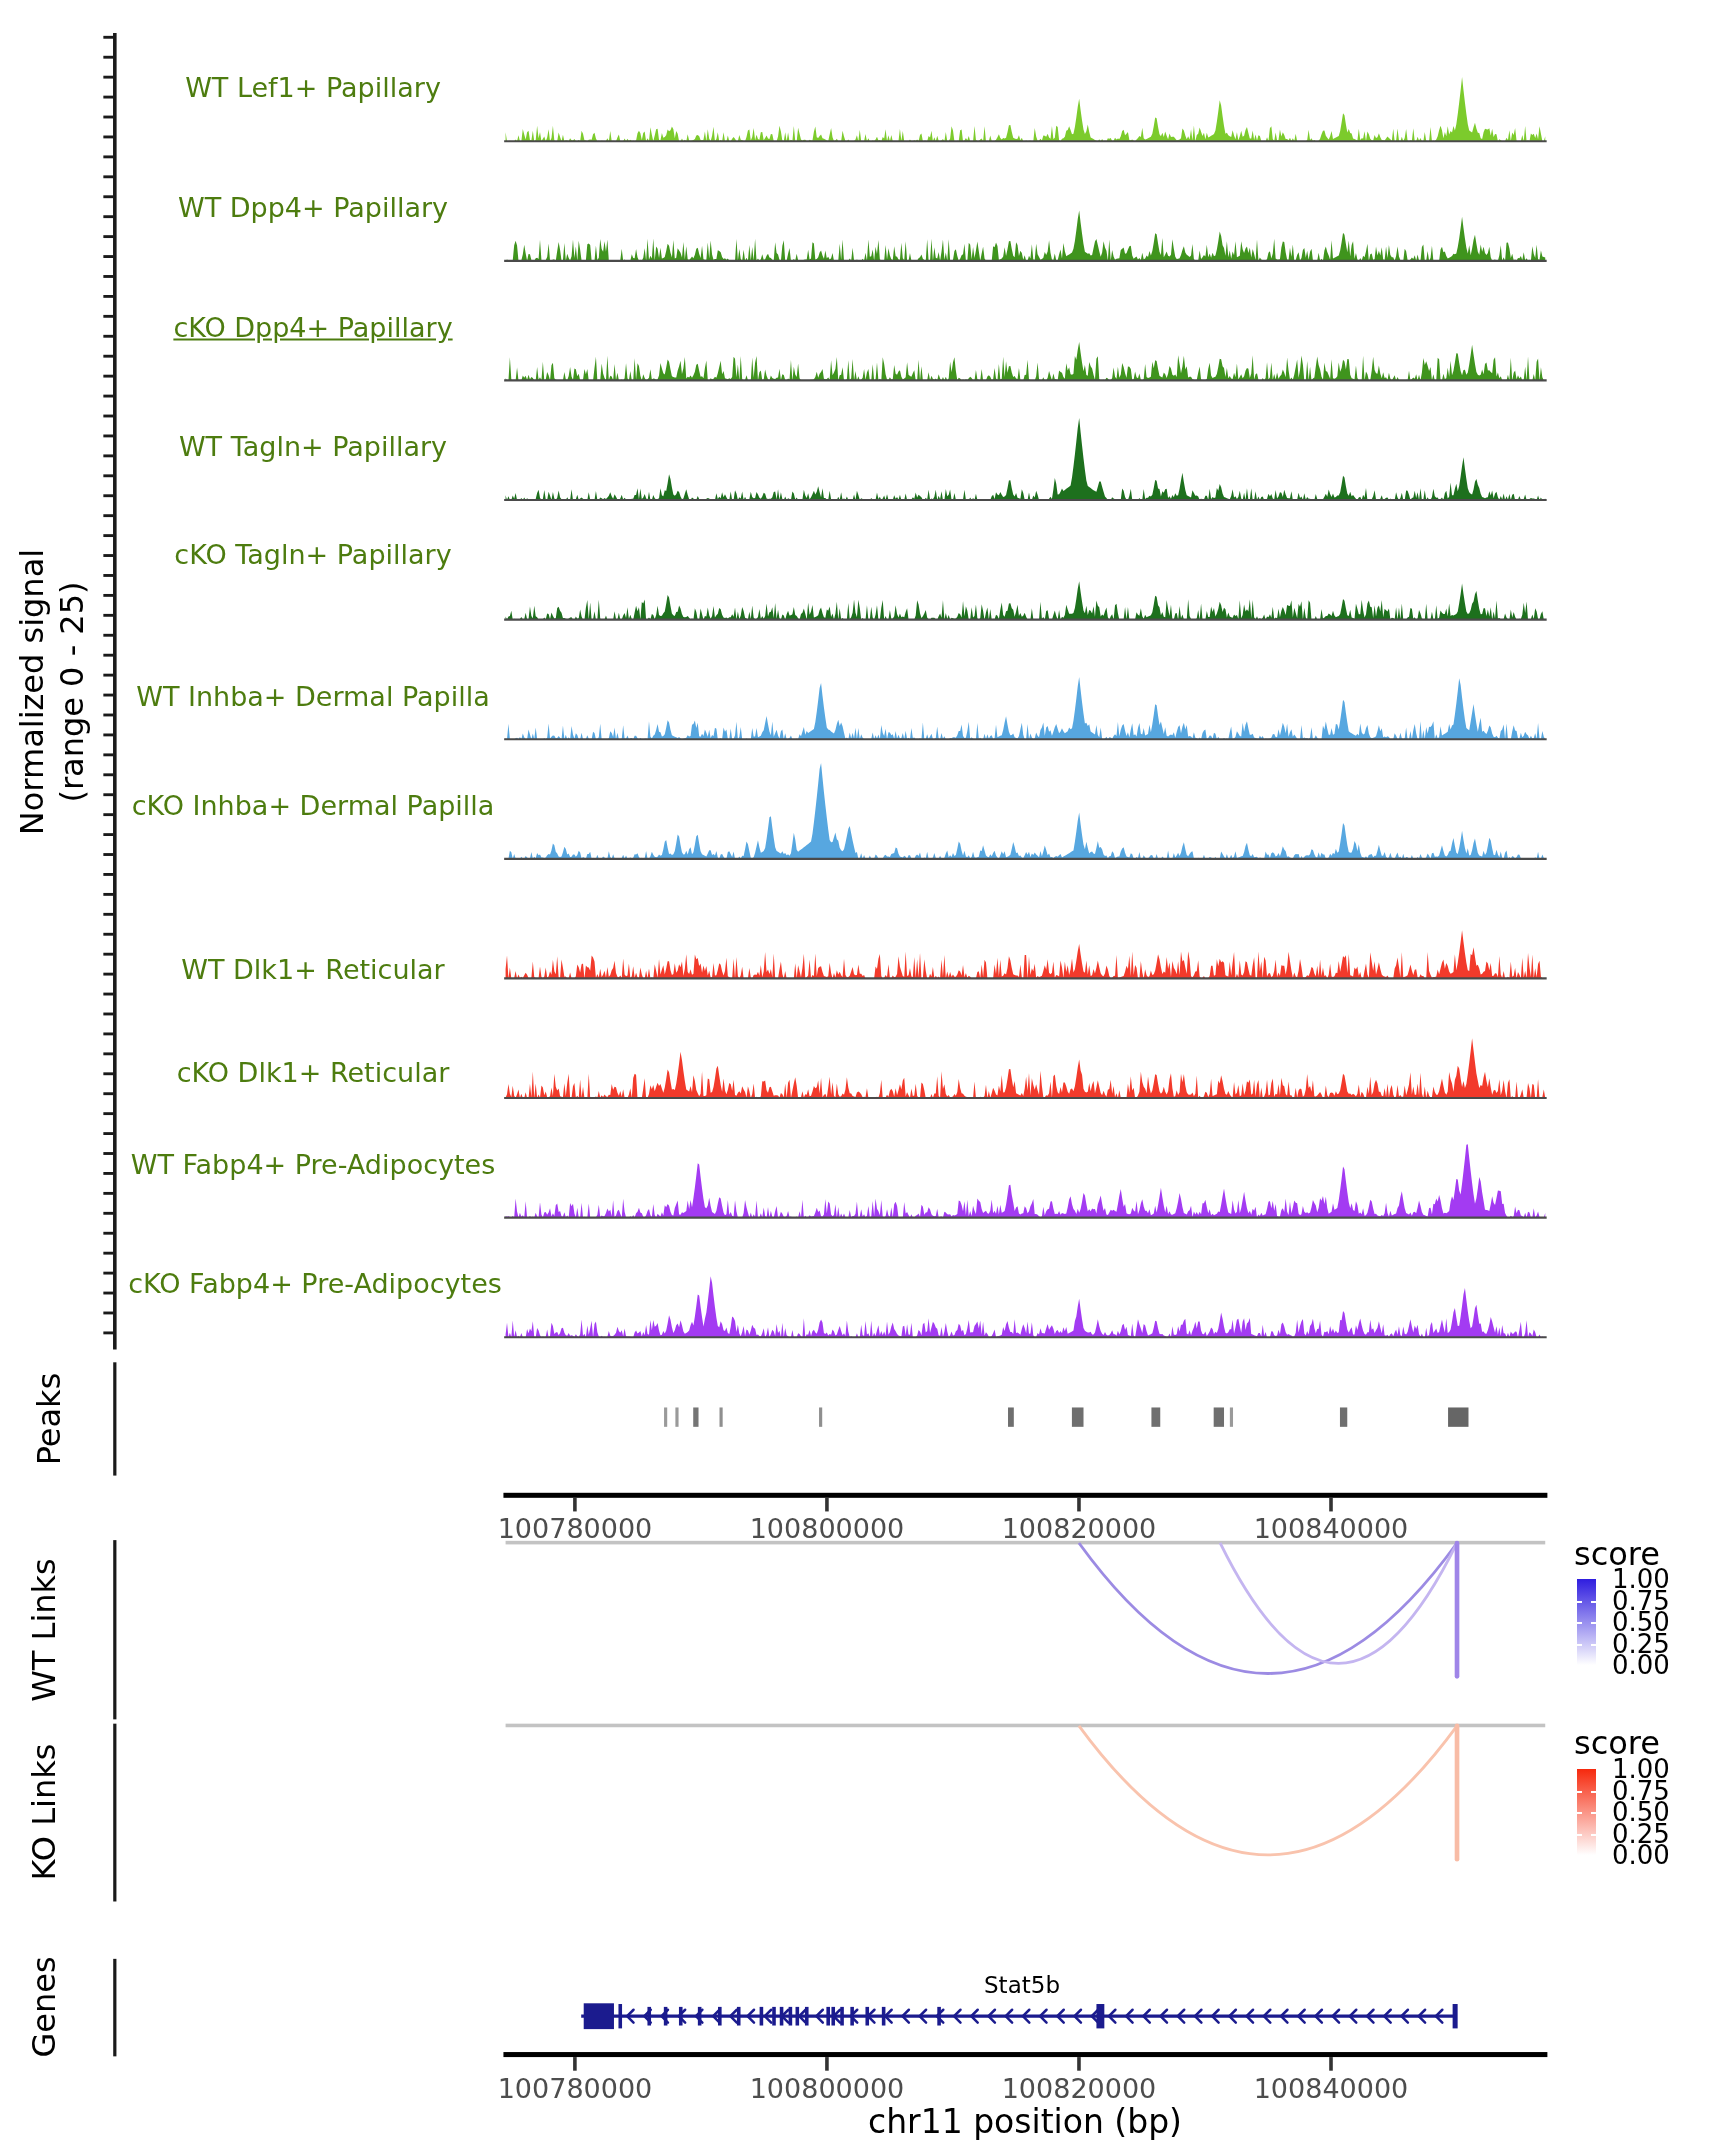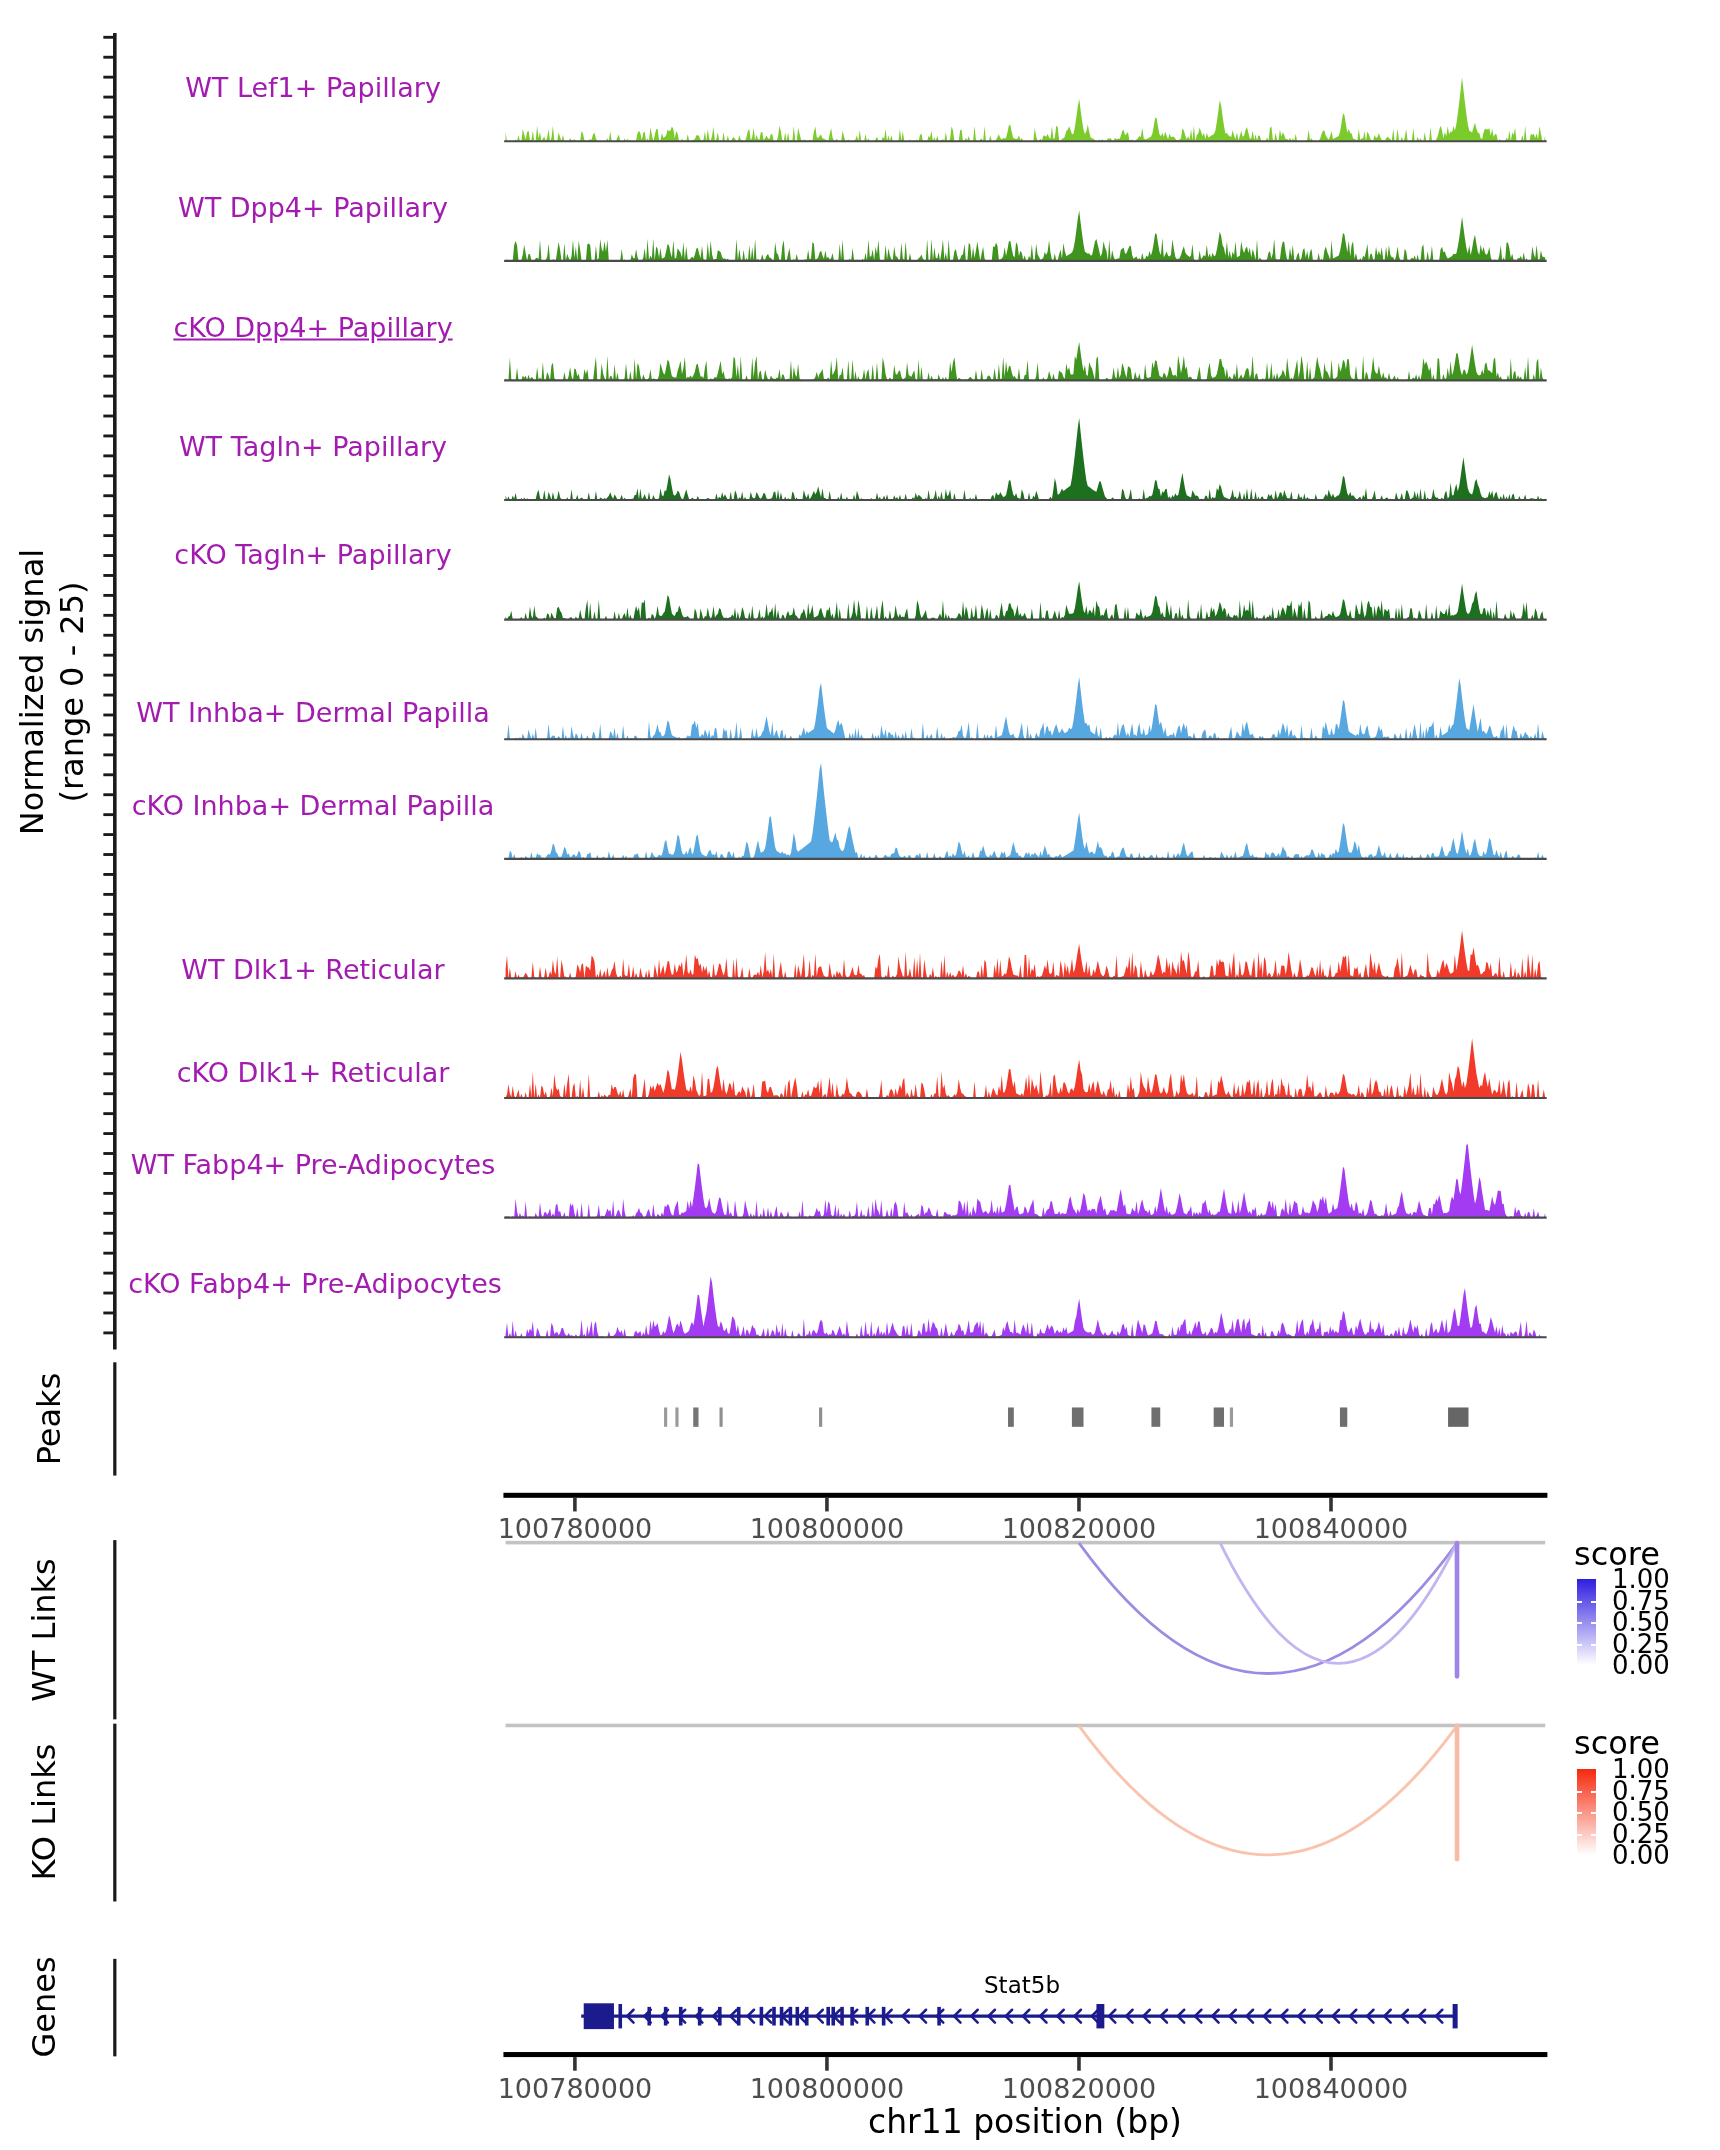--- a/index.html
+++ b/index.html
@@ -1,19 +1,19 @@
 <!DOCTYPE html>
 <html style="font-size:11.5px"><head>
 <meta charset="utf-8">
 <style>
   html,body{margin:0;padding:0;background:#ffffff;}
   .fig{position:relative;width:1721px;height:2151px;background:#ffffff;overflow:hidden;
        font-family:"DejaVu Sans","Liberation Sans",sans-serif;}
   svg.gfx{position:absolute;left:0;top:0;}
-  .lbl{position:absolute;color:#a21caf;white-space:nowrap;}
+  .lbl{position:absolute;color:#4d7c0f;white-space:nowrap;}
   .track-label{font-size:27px;transform:translate(-50%,-50%);}
   .vlabel{position:absolute;color:#000;text-align:center;white-space:nowrap;
           transform:translate(-50%,-50%) rotate(-90deg);font-size:32px;line-height:1.25;}
   .xtick{position:absolute;font-size:27px;color:#4d4d4d;transform:translate(-50%,-50%);white-space:nowrap;}
   .xlabel{position:absolute;font-size:33px;color:#000;transform:translate(-50%,-50%);white-space:nowrap;}
   .gene-name{position:absolute;font-size:23px;color:#000;transform:translate(-50%,-50%);white-space:nowrap;}
   .legend-title{position:absolute;font-size:32px;color:#000;transform:translate(0,-50%);white-space:nowrap;}
   .legend-bar{position:absolute;width:18.6px;}
   .legend-bar .dash{position:absolute;left:0;width:5px;height:2.2px;background:#fff;}
   .legend-bar .dash-r{position:absolute;right:0;width:5px;height:2.2px;background:#fff;}
@@ -252,21 +252,21 @@
   <div class="vlabel" style="left:44px;top:1630px;">WT Links</div>
   <div class="vlabel" style="left:44px;top:1812px;">KO Links</div>
   <div class="vlabel" style="left:44px;top:2007px;">Genes</div>
 
   <div id="track-labels">
       <div class="lbl track-label" style="left: 313px; top: 87px;">WT Lef1+ Papillary</div>
       <div class="lbl track-label" style="left: 313px; top: 207px;">WT Dpp4+ Papillary</div>
       <div class="lbl track-label" style="left: 313px; top: 327px; text-decoration: underline;">cKO Dpp4+ Papillary</div>
       <div class="lbl track-label" style="left: 313px; top: 446px;">WT Tagln+ Papillary</div>
       <div class="lbl track-label" style="left: 313px; top: 554px;">cKO Tagln+ Papillary</div>
-      <div class="lbl track-label" style="left: 313px; top: 712px;">WT Inhba+ Dermal Papilla</div>
+      <div class="lbl track-label" style="left: 313px; top: 696px;">WT Inhba+ Dermal Papilla</div>
       <div class="lbl track-label" style="left: 313px; top: 805px;">cKO Inhba+ Dermal Papilla</div>
       <div class="lbl track-label" style="left: 313px; top: 925px; margin-top: 44px;">WT Dlk1+ Reticular</div>
       <div class="lbl track-label" style="left: 313px; top: 1044px; margin-top: 28px;">cKO Dlk1+ Reticular</div>
       <div class="lbl track-label" style="left: 313px; top: 1164px;">WT Fabp4+ Pre-Adipocytes</div>
       <div class="lbl track-label" style="left: 315px; top: 1283px;">cKO Fabp4+ Pre-Adipocytes</div>
     </div>
   <div id="xticks1">
       <div class="xtick" style="left: 575px; top: 1528px;">100780000</div>
       <div class="xtick" style="left: 827px; top: 1528px;">100800000</div>
       <div class="xtick" style="left: 1079px; top: 1528px;">100820000</div>

